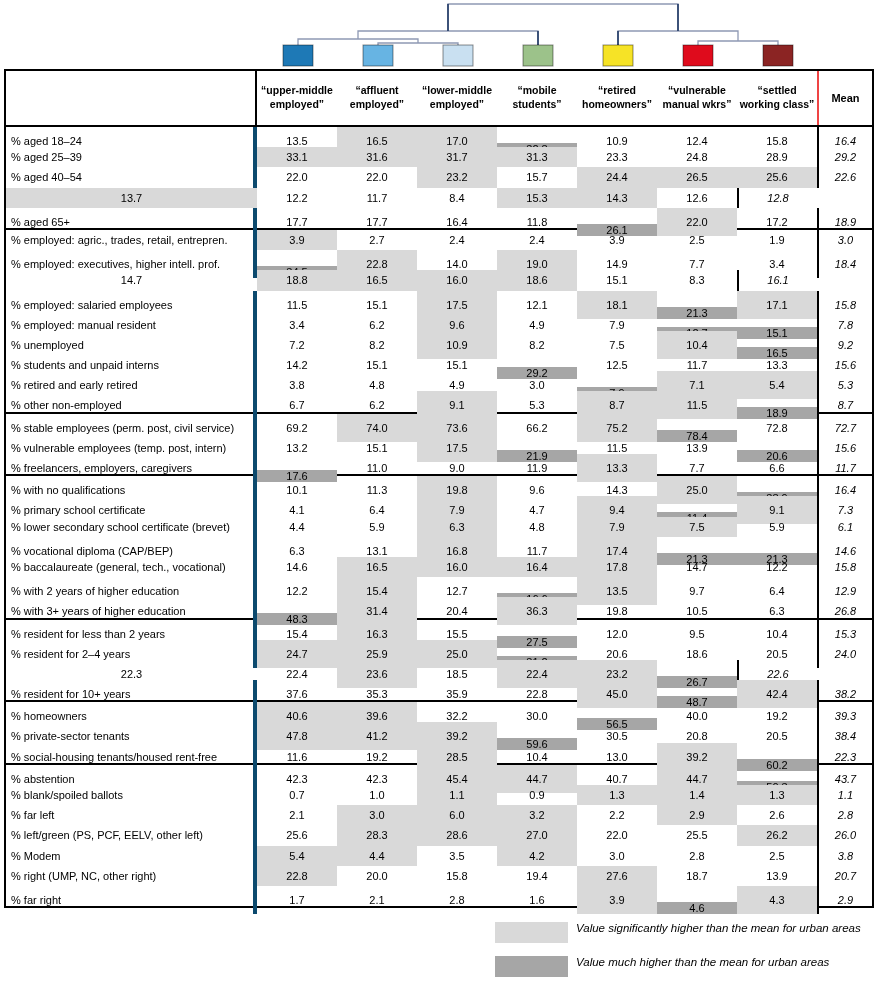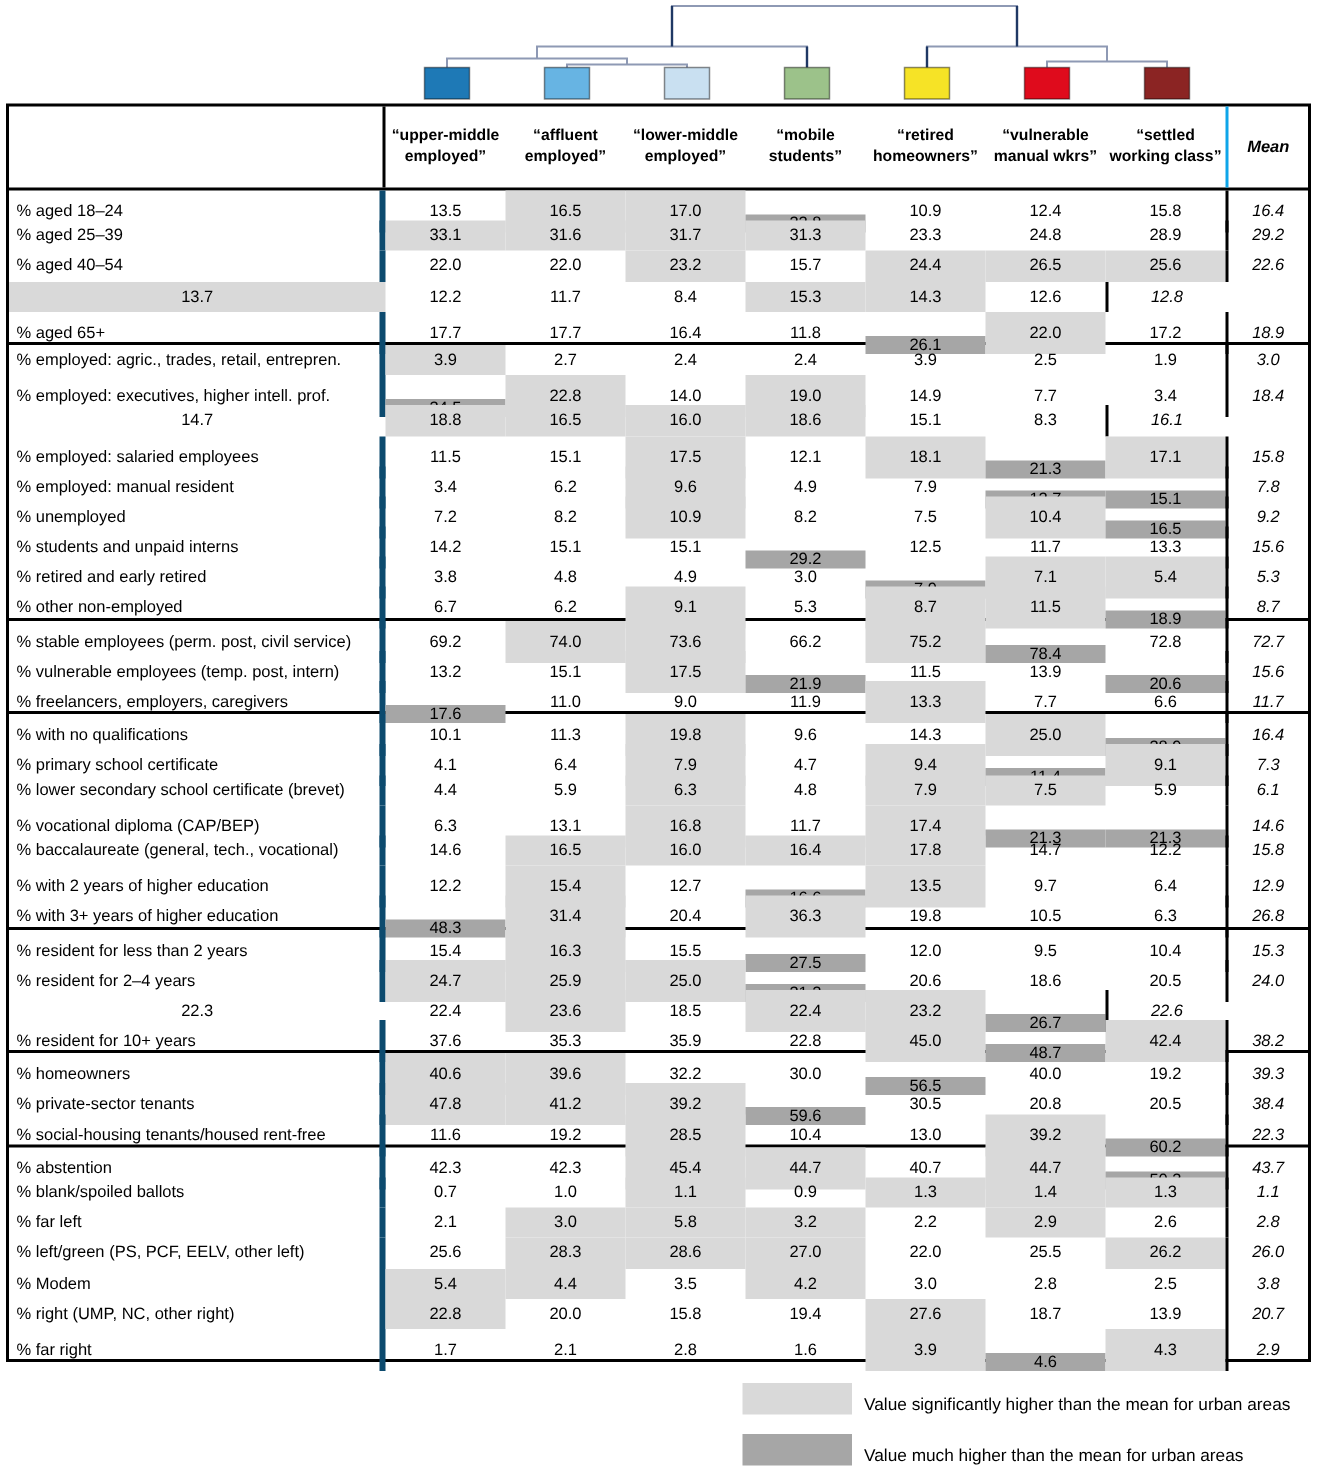--- a/index.html
+++ b/index.html
@@ -15,35 +15,35 @@
     position:absolute; left:4px; top:69px; width:870px;
     border:2px solid #000; background:#fff;
   }
   .thead {
     display:grid; grid-template-columns:251px repeat(7,80px) 1fr;
     height:56px; border-bottom:2px solid #000;
   }
   .hcell { display:flex; align-items:center; justify-content:center; text-align:center;
     font-weight:bold; font-size:10.5px; line-height:1.3; padding:1px 2px; }
   .label-head { border-right:2px solid #000; }
-  .meanhead { font-style:italic; border-left:2px solid #0ea5e9; font-size:11px; }
+  .meanhead { border-left:2px solid #ef4444; font-size:11px; }
 
   .section { border-bottom:2px solid #000; }
   .section:last-child { border-bottom:none; }
   .trow { display:grid; grid-template-columns:251px repeat(7,80px) 1fr; height:20.2px; }
   .cell-label { display:flex; align-items:center; font-size:11px; padding-left:5px;
     border-right:4px solid #0c4a6e; white-space:nowrap; overflow:hidden; }
   .cell-val { display:flex; align-items:center; justify-content:center; font-size:11px; }
   .cell-val.h1 { background:#d9d9d9; }
   .cell-val.h2 { background:#a6a6a6;margin-top:16px; }
   .cell-mean { display:flex; align-items:center; justify-content:center; font-size:11px;
     font-style:italic; border-left:2px solid #000; }
 
   .legend { position:absolute; left:495px; top:922px; }
-  .legend-item { display:flex; align-items:flex-end; margin-bottom:13px; }
+  .legend-item { display:flex; align-items:flex-start; margin-bottom:13px;font-style:italic; }
   .legend-swatch { width:73px; height:21px; flex:0 0 auto; }
   .legend-label { font-size:11.5px; padding-left:8px; white-space:nowrap; }
 </style>
 </head>
 <body>
 
 <svg id="dendro-svg" class="dendro" viewBox="0 0 878 69">
     <path d="M378 45 V43 H458 V45" fill="none" stroke="#8e99b4" stroke-width="1.3"></path>
     <path d="M298 45 V39 H418 V43" fill="none" stroke="#8e99b4" stroke-width="1.3"></path>
     <path d="M358 39 V31 H538 V45" fill="none" stroke="#8e99b4" stroke-width="1.3"></path>
@@ -446,21 +446,21 @@
           <div class="cell-val h0">0.9</div>
           <div class="cell-val h1">1.3</div>
           <div class="cell-val h1">1.4</div>
           <div class="cell-val h1">1.3</div>
           <div class="cell-mean">1.1</div>
         </div>
         <div class="trow">
           <div class="cell-label">% far left</div>
           <div class="cell-val h0">2.1</div>
           <div class="cell-val h1">3.0</div>
-          <div class="cell-val h1">5.8</div>
+          <div class="cell-val h1">6.0</div>
           <div class="cell-val h1">3.2</div>
           <div class="cell-val h0">2.2</div>
           <div class="cell-val h1">2.9</div>
           <div class="cell-val h0">2.6</div>
           <div class="cell-mean">2.8</div>
         </div>
         <div class="trow">
           <div class="cell-label">% left/green (PS, PCF, EELV, other left)</div>
           <div class="cell-val h0">25.6</div>
           <div class="cell-val h1">28.3</div>

